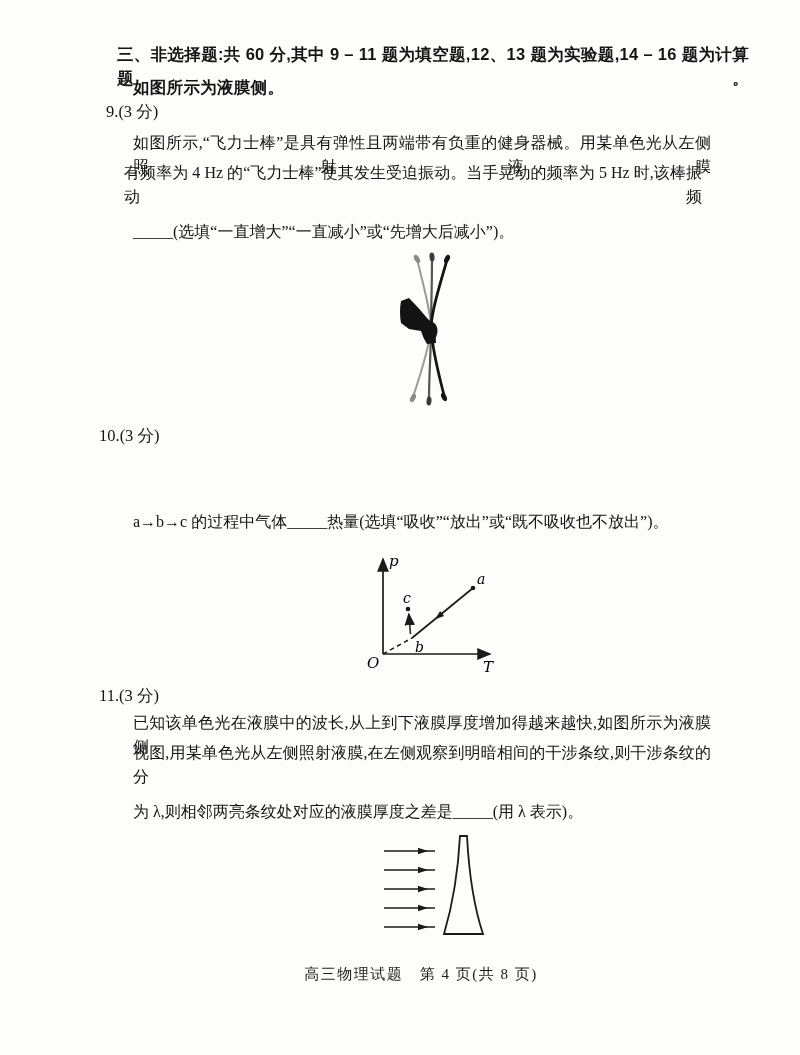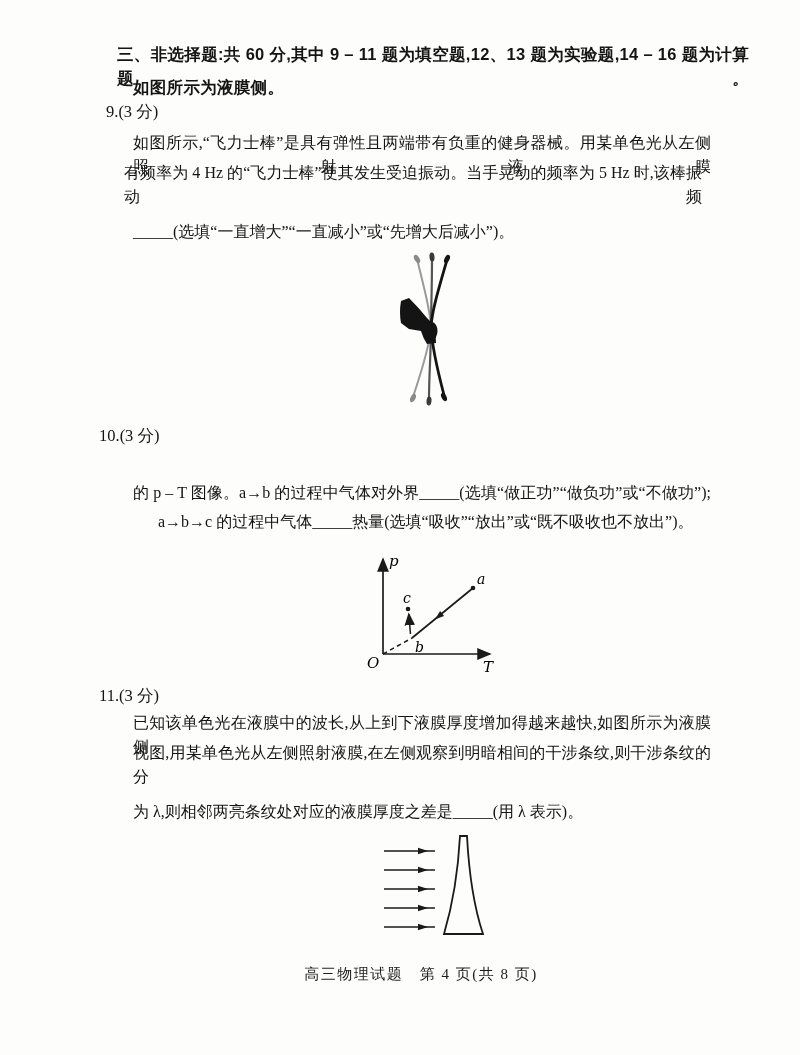--- a/index.html
+++ b/index.html
@@ -50,22 +50,21 @@
     <ellipse cx="48" cy="8" rx="4.5" ry="2.5" transform="rotate(115 48 8)" fill="#141414"></ellipse>
     <ellipse cx="14" cy="147" rx="4.5" ry="2.5" transform="rotate(115 14 147)" fill="#8a8a8a"></ellipse>
     <ellipse cx="30" cy="150" rx="4.5" ry="2.5" transform="rotate(95 30 150)" fill="#3a3a3a"></ellipse>
     <ellipse cx="45" cy="146" rx="4.5" ry="2.5" transform="rotate(65 45 146)" fill="#141414"></ellipse>
 
     <path d="M2,50 L10,47 Q20,57 28,67 L36,75 L37,92 L28,93 Q24,87 22,80 L10,78 L2,72 Q0,61 2,50 Z" fill="#141414"></path>
     <ellipse cx="33" cy="80" rx="5.5" ry="9" fill="#141414"></ellipse>
   </svg>
 
   <div class="qnum" style="left:99px;top:424px;">10.(3 分)</div>
-  <div class="tline full" style="left:133px;top:481px;width:578px;">的 p – T 图像。a→b 的过程中气体对外界_____(选填“做正功”“做负功”或“不做功”);</div>
-  <div class="tline nw" style="left:133px;top:510px;margin-left:25px;">a→b→c 的过程中气体_____热量(选填“吸收”“放出”或“既不吸收也不放出”)。</div>
+  <div class="tline nw" style="left:133px;top:510px;">a→b→c 的过程中气体_____热量(选填“吸收”“放出”或“既不吸收也不放出”)。</div>
 
   <svg class="fig" style="left:335px;top:549px;" width="175" height="130" viewBox="0 0 175 130">
     <defs>
       <marker id="ahp" markerWidth="10" markerHeight="8" refX="7.5" refY="3.5" orient="auto">
         <path d="M0,0 L8.5,3.5 L0,7 Z" fill="#1a1a1a"></path>
       </marker>
     </defs>
 
     <line x1="48" y1="105" x2="48" y2="10" stroke="#1a1a1a" stroke-width="1.7" marker-end="url(#ahp)"></line>
     <line x1="48" y1="105" x2="155" y2="105" stroke="#1a1a1a" stroke-width="1.7" marker-end="url(#ahp)"></line>

